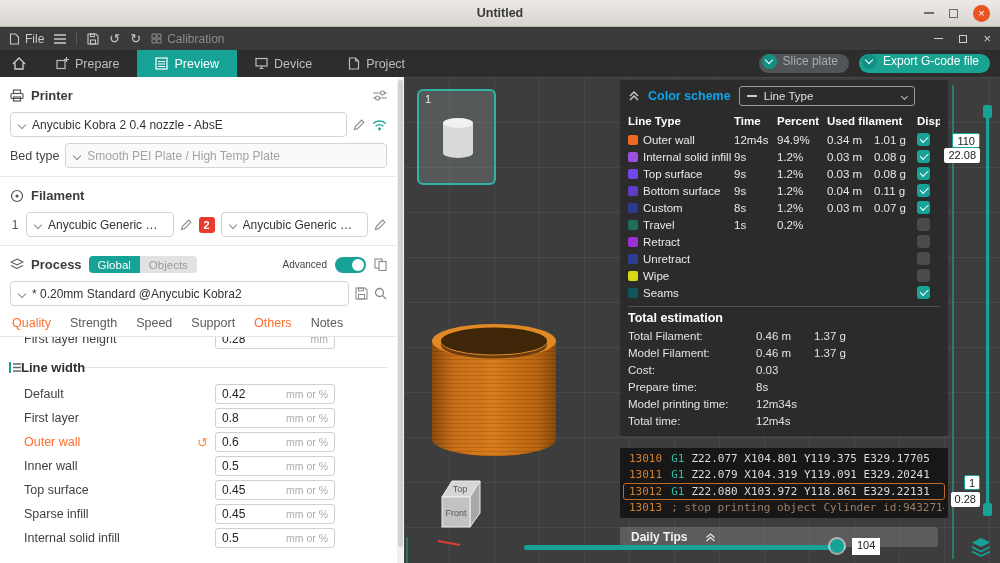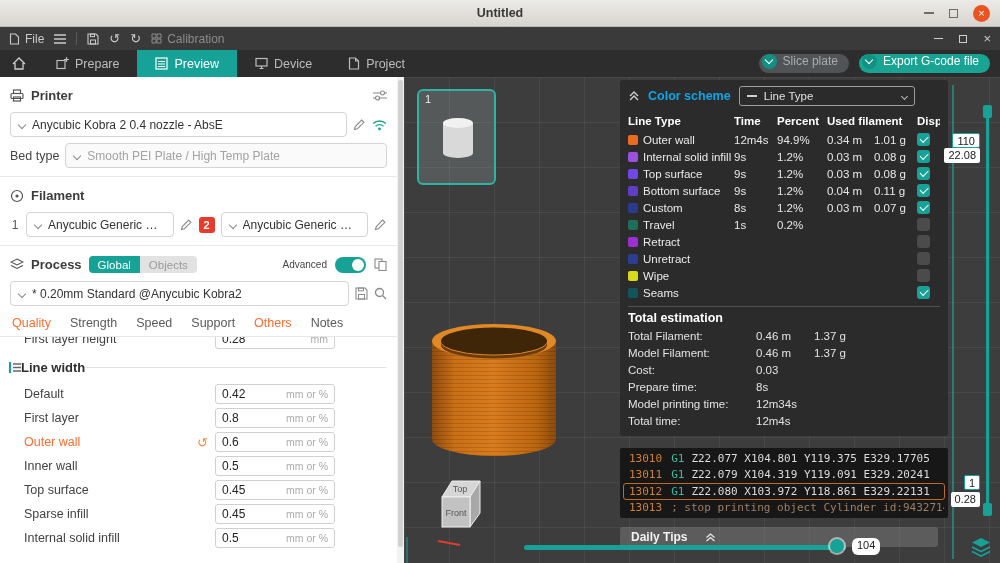--- a/index.html
+++ b/index.html
@@ -132,21 +132,21 @@
   
   .vline{position:absolute;right:11px;top:38px;width:3px;height:392px;background:#17A298;border-radius:2px;z-index:4}
   .vhandle{position:absolute;right:8px;width:9px;height:13px;background:#17A298;border-radius:2px;z-index:5}
   .vhandle.top{top:28px}.vhandle.bot{top:426px}
   .vlabel{position:absolute;right:20px;height:15px;line-height:14px;background:#fff;border-radius:2px;padding:0 4px;font-size:11px;color:#222;z-index:5}
   .vlabel.teal{border:1px solid #17A298}
   .vl-110{top:56px}.vl-2208{top:71px}.vl-1{top:398px}.vl-028{top:415px}
 
   .hline-slider{position:absolute;left:120px;top:468px;width:322px;height:5px;background:#17A298;border-radius:3px;z-index:4}
   .hhandle{position:absolute;left:426px;top:462px;width:14px;height:14px;border-radius:50%;background:#17A298;box-shadow:0 0 0 2px rgba(255,255,255,0.55);z-index:5}
-  .hlabel{position:absolute;left:448px;top:461px;height:17px;line-height:15px;background:#fff;border-radius:6px;padding:0 5px;font-size:11px;color:#222;z-index:5}
+  .hlabel{position:absolute;left:448px;top:461px;height:17px;line-height:15px;background:#fff;border-radius:0;padding:0 5px;font-size:11px;color:#222;z-index:5}
 
   .layers-btn{position:absolute;right:8px;bottom:6px;z-index:5}
 
   .i{display:inline-flex;align-items:center;justify-content:center;flex:none}
   svg{display:block}
 </style>
 </head>
 <body>
 
 <div class="app">

